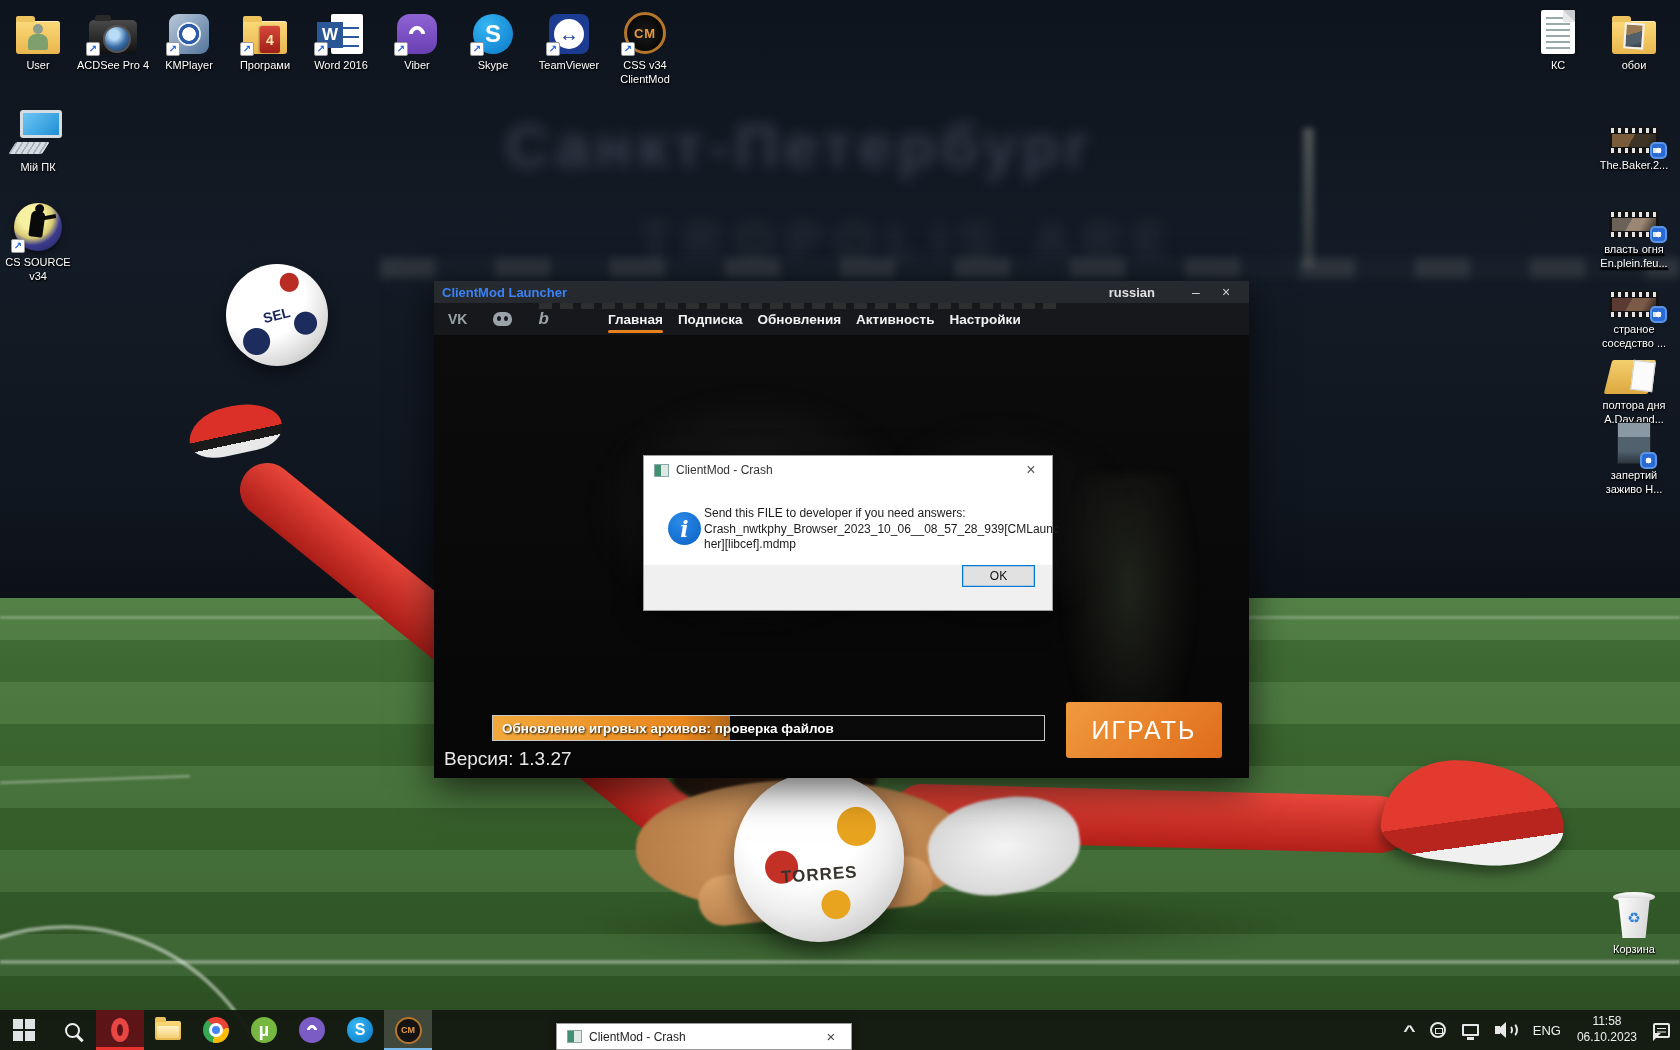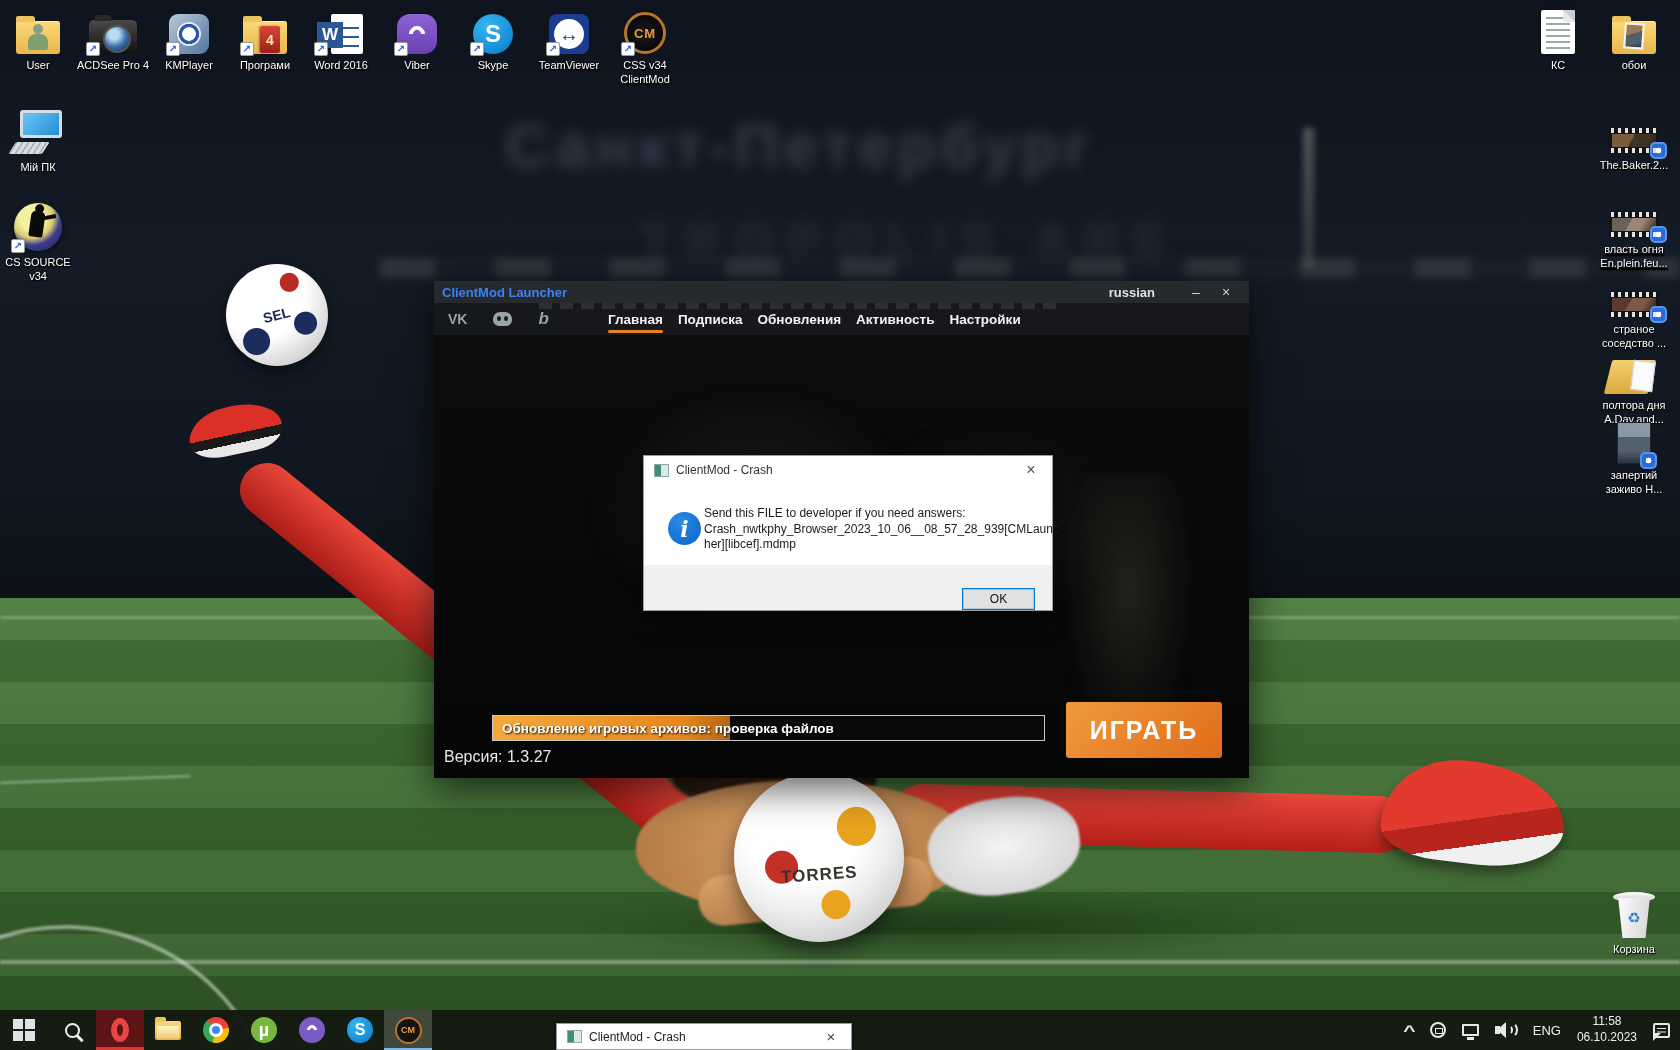--- a/index.html
+++ b/index.html
@@ -197,40 +197,40 @@
   .c-soldier { position:absolute; right:55px; top:140px; width:130px; height:280px;
     background:radial-gradient(ellipse at 50% 40%,rgba(52,56,44,.55),transparent 72%); filter:blur(5px); }
   .l-progress { position:absolute; left:58px; top:434px; width:553px; height:26px;
     border:1px solid #c9c9c9; background:rgba(12,12,12,.7); }
   .l-progress-fill { position:absolute; left:0; top:0; bottom:0; width:43%;
     background:linear-gradient(90deg,#f2a93b,#e8861c 80%,rgba(232,134,28,.75)); }
   .l-progress-text { position:absolute; left:9px; top:0; height:100%; display:flex; align-items:center;
     color:#fff; font-size:13.5px; font-weight:bold; text-shadow:1px 1px 2px rgba(0,0,0,.9); }
   .l-play { position:absolute; left:632px; top:421px; width:156px; height:56px; border:none; cursor:pointer;
     background:linear-gradient(135deg,#f09a3e,#e06c1a); border-radius:3px;
-    color:#fff; font-weight:bold; font-size:25px; letter-spacing:2px; font-family:inherit; }
-  .l-version { position:absolute; left:10px; top:467px; color:#e8e8e8; font-size:16px; }
+    color:#fff; font-weight:normal; font-size:25px; letter-spacing:2px; font-family:inherit; }
+  .l-version { position:absolute; left:10px; top:467px; color:#e8e8e8; font-size:19px; }
   .l-online { position:absolute; left:0; top:467px; width:100%; text-align:center; color:#e8e8e8; font-size:13px; }
 
   
   .dlg { position:absolute; left:643px; top:455px; width:410px; height:156px; z-index:20;
     background:#fff; border:1px solid #9c9c9c; box-shadow:0 6px 22px rgba(0,0,0,.55); }
   .dlg-title { position:absolute; left:0; top:0; width:100%; height:28px; background:#fff;
     display:flex; align-items:center; padding:0 10px; gap:7px; }
   .win-glyph { width:15px; height:13px; border:1px solid #8aa; background:linear-gradient(90deg,#3f8f72 0 45%,#dfe8e4 45%); }
   .dlg-title-text { font-size:12px; color:#333; flex:1; }
   .dlg-close { color:#555; font-size:16px; width:22px; text-align:center; cursor:pointer; }
   .dlg-body { position:absolute; left:0; top:28px; width:100%; height:83px; background:#fff; }
   .info-ic { position:absolute; left:24px; top:28px; width:33px; height:33px; border-radius:50%;
     background:radial-gradient(circle at 38% 30%,#2b8ae8,#0a62c4); color:#fff;
     font-family:"DejaVu Serif",serif; font-style:italic; font-weight:bold; font-size:22px;
     display:flex; align-items:center; justify-content:center; }
   .dlg-msg { position:absolute; left:60px; top:22px; width:340px; color:#1b1b1b; font-size:12px; line-height:1.3; }
   .dlg-footer { position:absolute; left:0; bottom:0; width:100%; height:45px; background:#f0f0f0;
-    display:flex; align-items:flex-end; justify-content:flex-end; padding:0 17px; }
+    display:flex; align-items:flex-start; justify-content:flex-end; padding:0 17px; }
   .ok-btn { width:73px; height:22px; background:#e1e1e1; border:1px solid #0078d7; font-size:12px;
     color:#111; cursor:pointer; font-family:inherit; box-shadow:0 0 0 1px rgba(0,120,215,.25) inset; }
 
   
   .taskbar { position:absolute; left:0; top:1010px; width:1680px; height:40px; z-index:30;
     background:rgba(20,25,16,.96); display:flex; align-items:stretch; }
   .tb-btn { width:48px; display:flex; align-items:center; justify-content:center; position:relative; cursor:pointer; }
   .tb-btn.active-opera { background:#5c1417; box-shadow:inset 0 -3px 0 #e8322e; }
   .tb-btn.active-cm { background:rgba(145,155,140,.35); box-shadow:inset 0 -2px 0 #76b9ed; }
   .ws { display:grid; grid-template-columns:10px 10px; grid-template-rows:10px 10px; gap:2px; }

